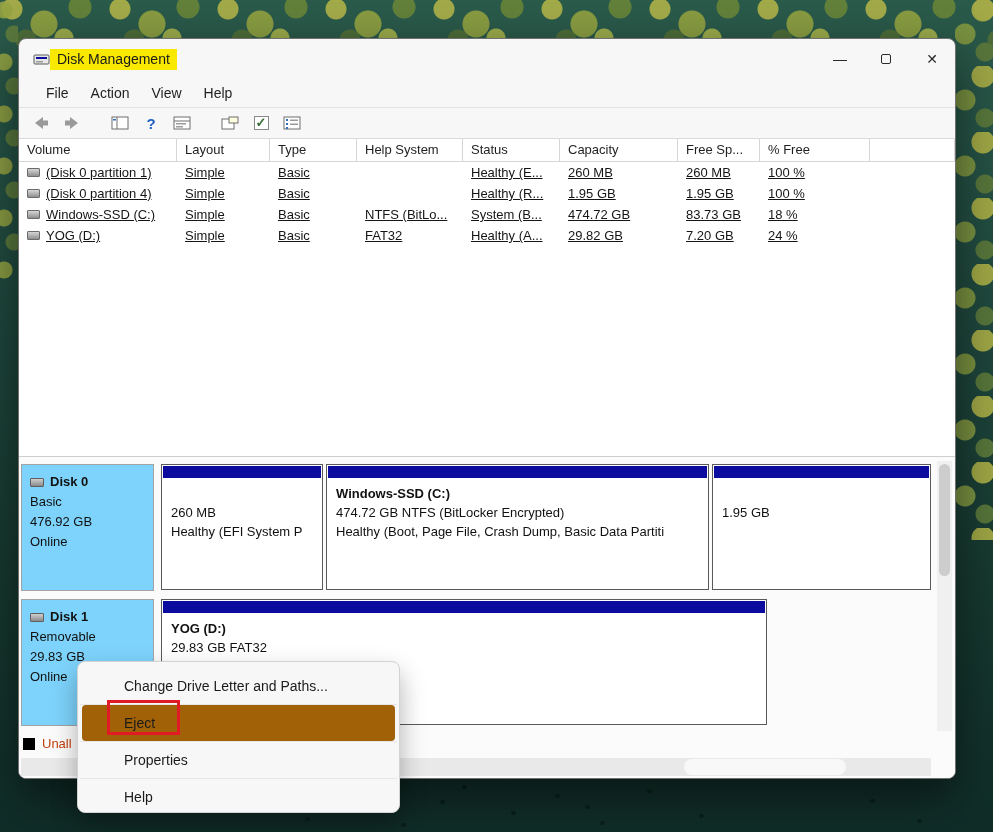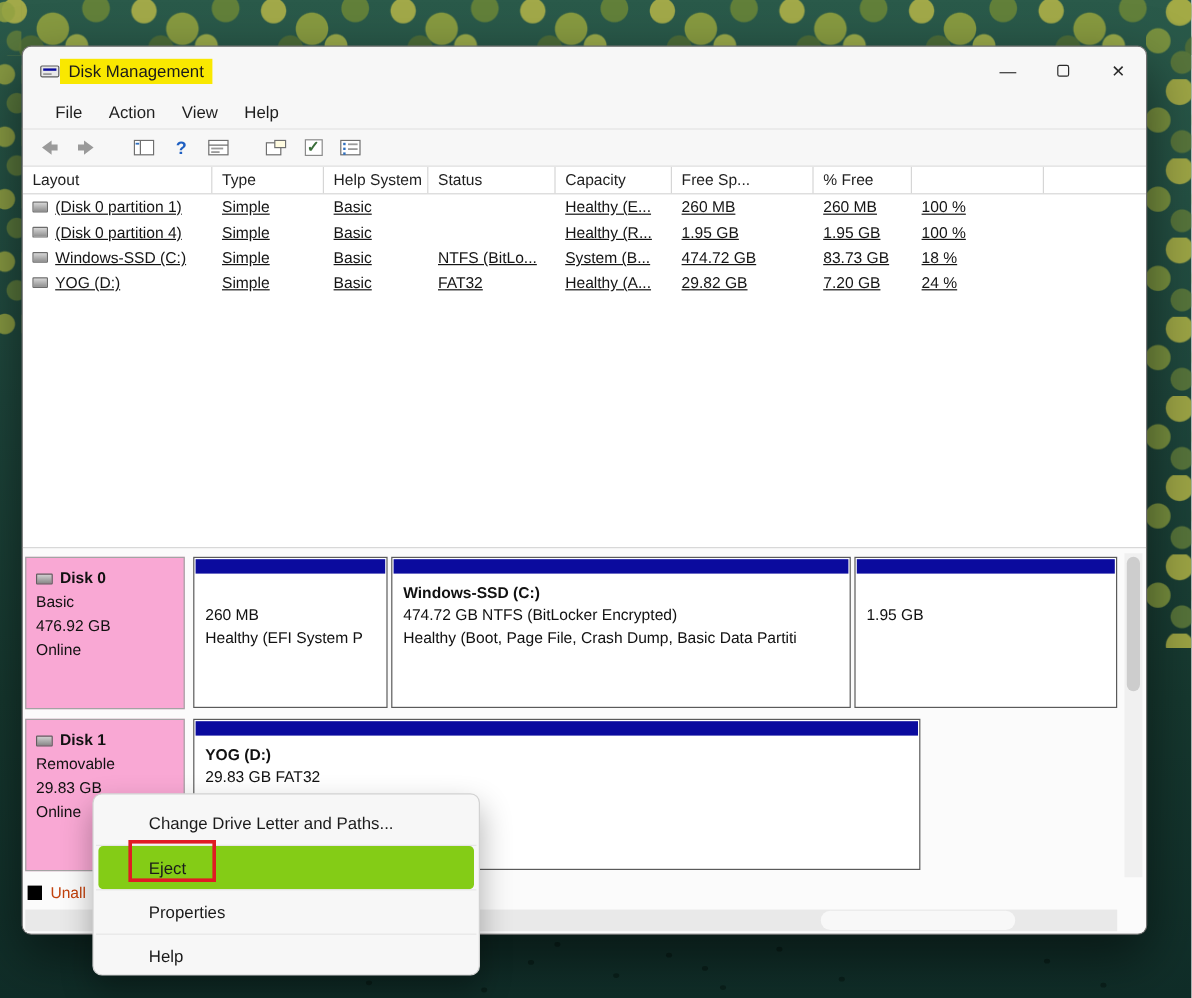--- a/index.html
+++ b/index.html
@@ -77,21 +77,21 @@
   .vrow { height:21px; font-size:13px; color:#151515;text-decoration:underline; }
   .vrow .cell { padding:3px 6px 0 8px; white-space:nowrap; overflow:hidden; }
   .vcell { display:flex; align-items:center; padding-top:0 !important; }
   .disk-ico { width:13px; height:9px; flex:0 0 13px; margin-right:6px;
     background:linear-gradient(#d6d6d6,#8f8f8f); border:1px solid #6b6b6b; border-radius:1px; }
 
   
   .graph-pane { position:relative; flex:1 1 auto; background:#fbfbfb; }
   .disk-row { position:absolute; left:2px; width:910px; height:129px; }
   .disk-head { position:absolute; left:0; top:1px; width:133px; height:127px;
-    background:#f9a8d4; border:1px solid #a3a3a3; padding:7px 4px 0 8px;
+    background:#7dd3fc; border:1px solid #a3a3a3; padding:7px 4px 0 8px;
     font-size:13px; color:#111; line-height:20px; }
   .dname { font-weight:bold; display:flex; align-items:center; gap:6px; }
   .dico { width:14px; height:9px; background:linear-gradient(#cfcfcf,#8a8a8a);
     border:1px solid #5f5f5f; border-radius:1px; flex:0 0 14px; }
   .parts { position:absolute; left:140px; top:1px; height:127px; right:0; }
   .part { position:absolute; top:0; height:126px; border:1px solid #5a5a5a; background:#fff; overflow:hidden; }
   .pbar { height:12px; margin:1px; background:#0b0b9e; }
   .ptxt { padding:5px 9px 0 9px; font-size:13px; line-height:19px; white-space:nowrap; color:#111; }
   .ptitle { font-weight:bold; min-height:19px; }
 
@@ -103,21 +103,21 @@
   .legend { position:absolute; left:4px; top:279px; display:flex; align-items:center; gap:7px;
     font-size:13px; color:#c2410c; }
   .legend-swatch { width:12px; height:12px; background:#000; }
 
   
   .context-menu { position:absolute; left:77px; top:661px; width:323px; height:152px;
     background:#f7f7f7; border:1px solid #d2d2d2; border-radius:8px;
     box-shadow:0 12px 26px rgba(0,0,0,.3); padding:6px 0; z-index:50; }
   .cm-item { height:36px; display:flex; align-items:center; padding-left:42px;
     margin:0 4px; border-radius:4px; font-size:14px; color:#1b1b1b; }
-  .cm-item.hover { background:#84cc16; }
+  .cm-item.hover { background:#a16207; }
   .cm-sep { height:1px; margin:0 2px; background:#e6e6e6; }
 
   
   .annotation-rect { position:absolute; left:107px; top:700px; width:73px; height:35px;
     border:3px solid #e01b24; z-index:60; }
 </style>
 </head>
 <body>
 
 <div class="desktop">
@@ -200,20 +200,21 @@
           <rect x="7" y="3.5" width="8" height="1.5" fill="#9a9a9a"></rect>
           <rect x="3" y="7" width="2" height="2" fill="#2f6fbe"></rect>
           <rect x="7" y="7.5" width="8" height="1.5" fill="#9a9a9a"></rect>
           <rect x="3" y="11" width="2" height="2" fill="#2f6fbe"></rect>
         </svg>
     </span>
   </div>
 
   <div class="list-pane">
     <div class="vgrid vhead">
+      <div class="cell">Volume</div>
       <div class="cell">Layout</div>
       <div class="cell">Type</div>
       <div class="cell">Help System</div>
       <div class="cell">Status</div>
       <div class="cell">Capacity</div>
       <div class="cell">Free Sp...</div>
       <div class="cell">% Free</div>
       <div class="cell"></div>
     </div>
 

